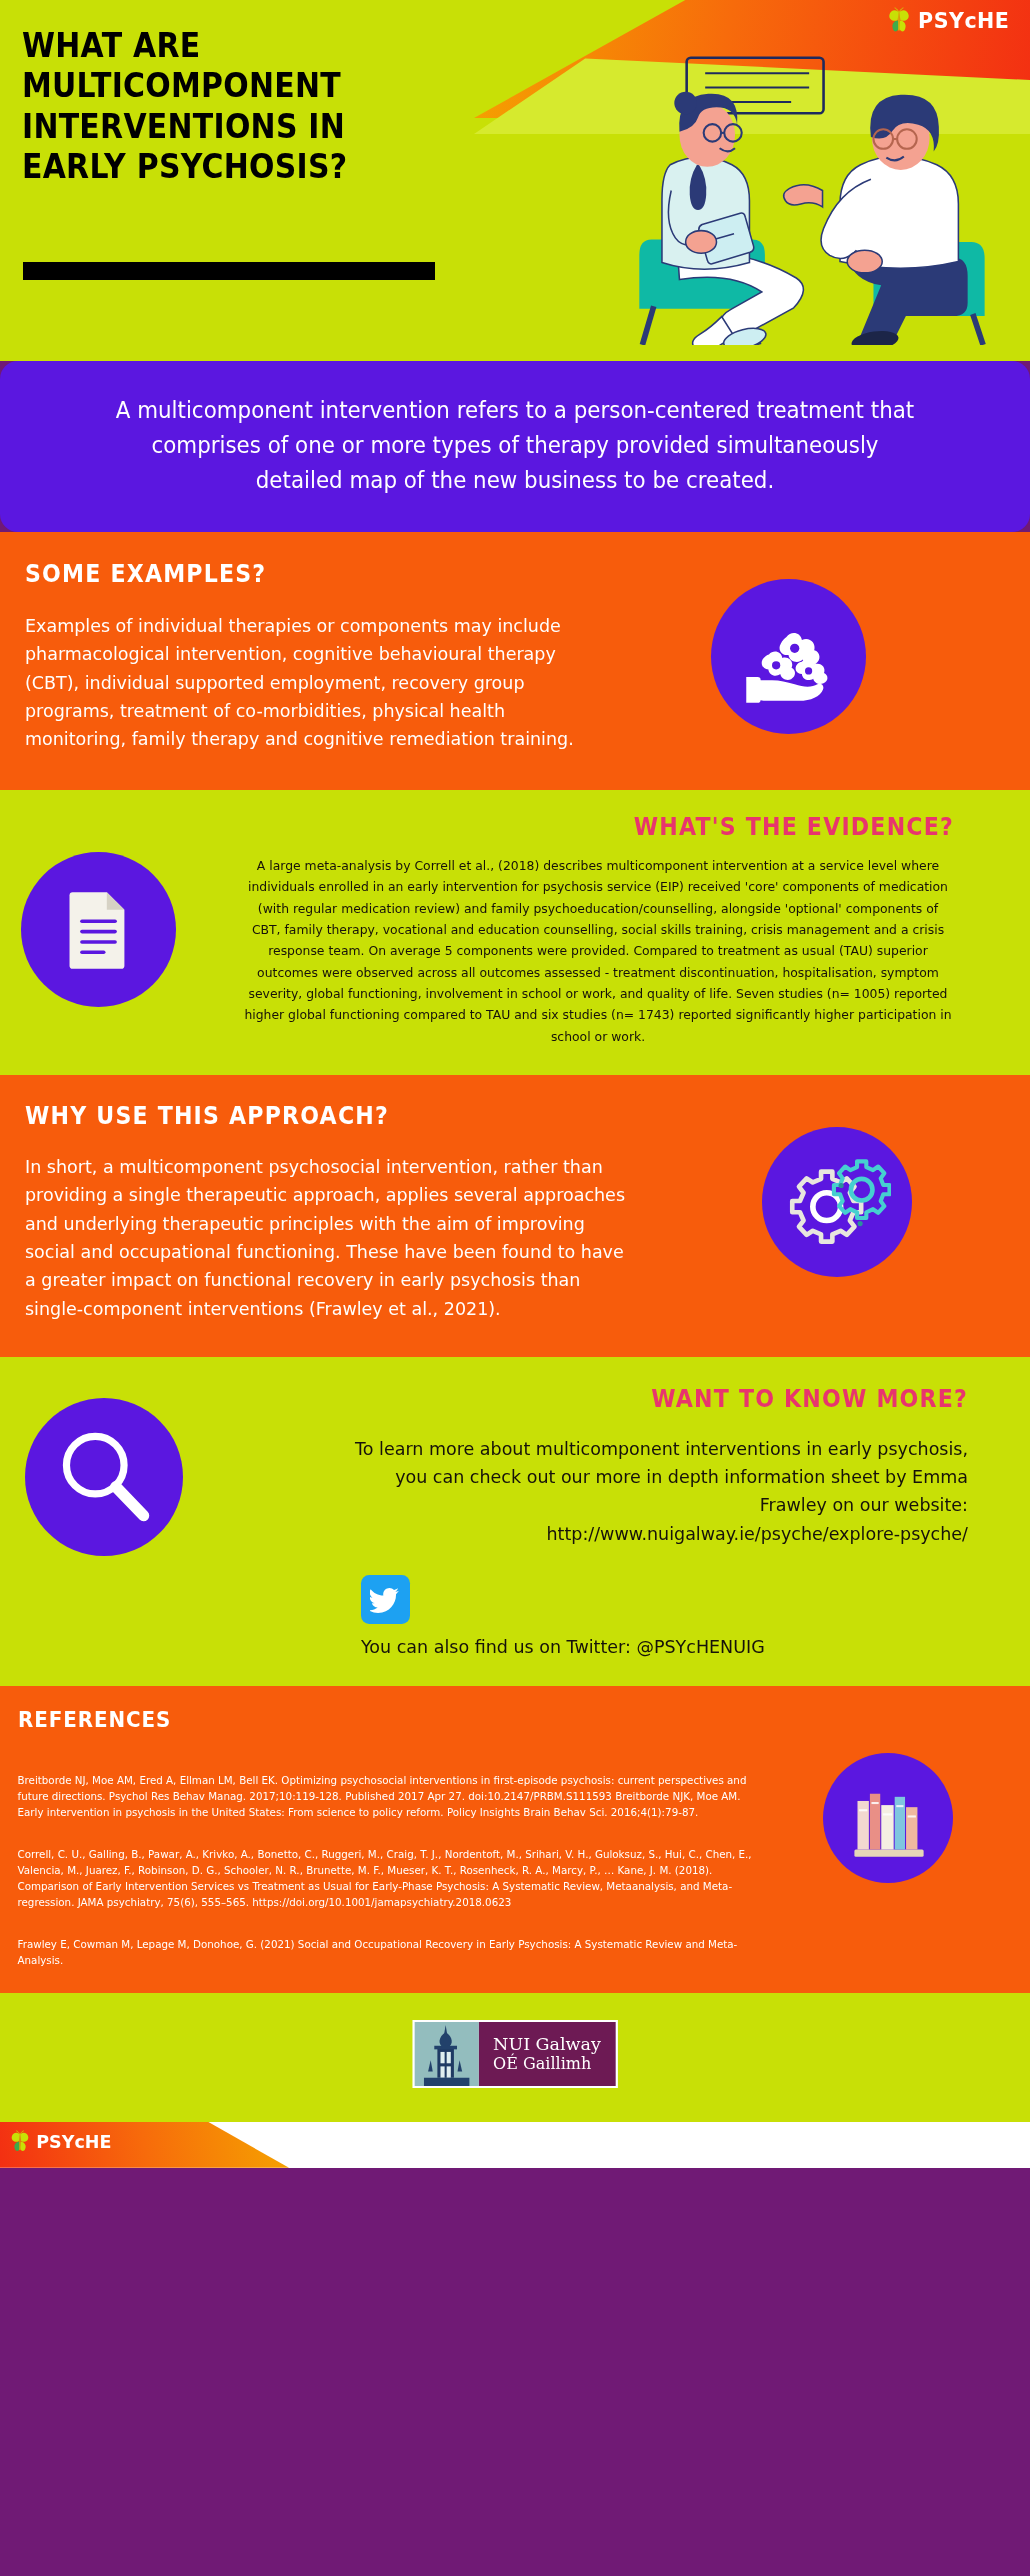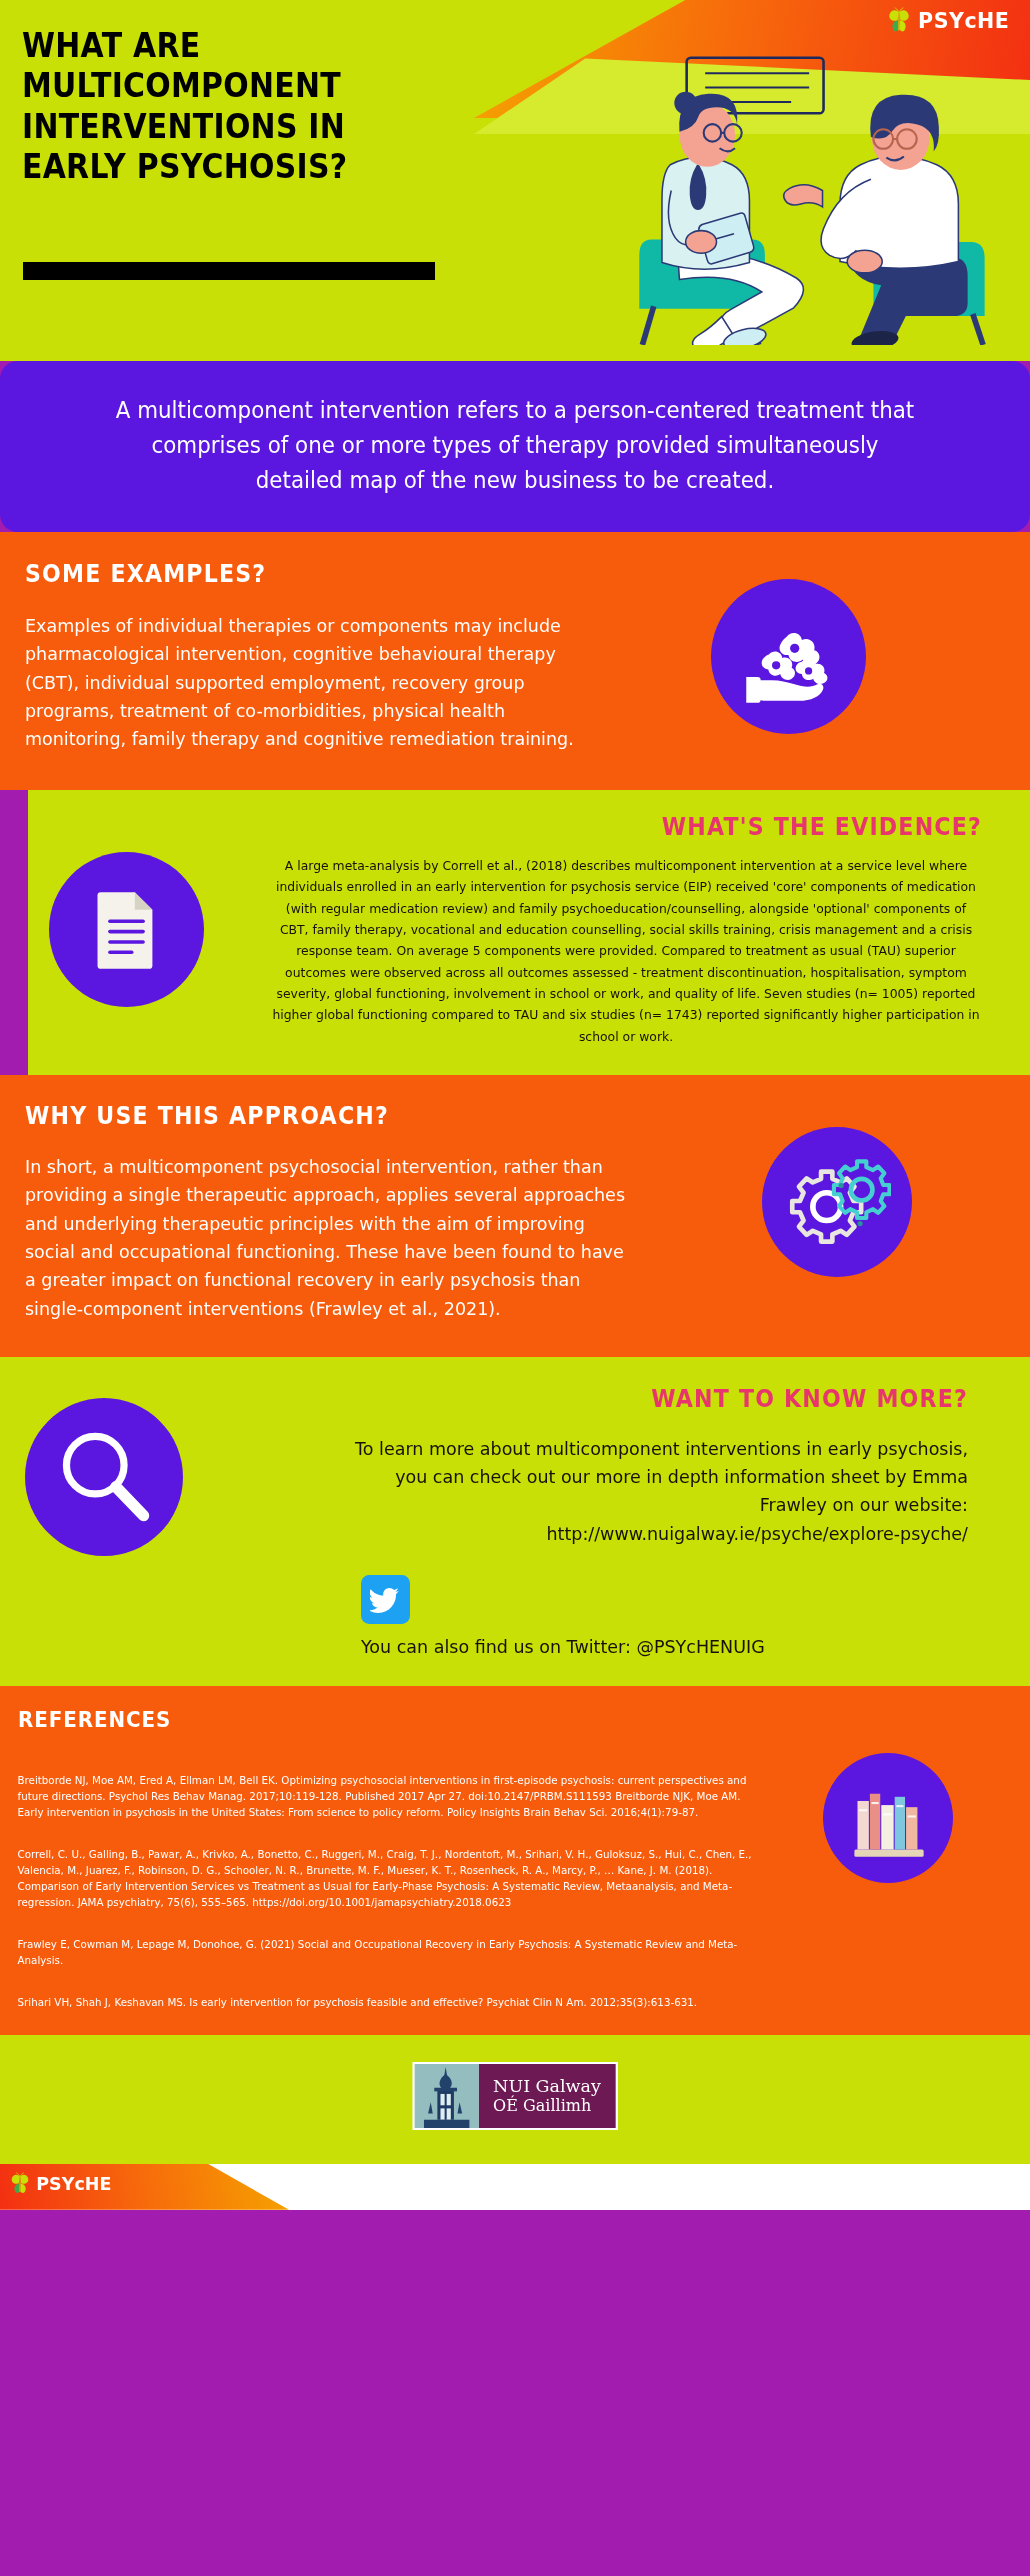--- a/index.html
+++ b/index.html
@@ -8,21 +8,21 @@
   body {
     width: 1030px;
     font-family: "Liberation Sans", sans-serif;
     -webkit-font-smoothing: antialiased;
   }
   .poster {
     width: 1030px;
     height: 2576px;
     position: relative;
     overflow: hidden;
-    background: #a21caf;
+    background: #701a75;
   }
 
   
   .band { position: relative; width: 100%; overflow: hidden; }
   .band.green  { background: #c8e006; }
 
   
   .header {
     height: 361px;
     background: #c8e006;
@@ -131,21 +131,21 @@
   .circle-icon {
     position: absolute;
     border-radius: 50%;
     background: #5b17e0;
     display: flex; align-items: center; justify-content: center;
     z-index: 3;
   }
   #hand-circle { width: 155px; height: 155px; right: 164px; top: 47px; }
 
   
-  .sec-evidence { background: #c8e006; padding: 23px 0 28px 0; min-height: 232px; margin-left: 28px; }
+  .sec-evidence { background: #c8e006; padding: 23px 0 28px 0; min-height: 232px; }
   .sec-evidence .inner { margin-left: 242px; width: 742px; padding-right: 30px; }
   .sec-evidence .h-head { margin-bottom: 14.4px; }
   .sec-evidence .body-txt { font-size: 12.4px; line-height: 1.72; text-align: center; }
   #doc-circle { width: 155px; height: 155px; left: 20.6px; top: 62px; }
 
   
   .sec-why { background: #f75c0c; padding: 27px 0 34px 0; min-height: 227px; }
   .sec-why .inner { padding-left: 25px; width: 629px; }
   .sec-why .h-head { margin-bottom: 23px; }
   #gear-circle { width: 150px; height: 150px; right: 118px; top: 52px; }
@@ -396,21 +396,20 @@
           <rect x="127" y="86" width="16" height="4"></rect>
         </g>
       </svg>
     </div>
     <div class="inner">
       <div class="h-head left h-white">REFERENCES</div>
       <div class="refs-list">
         <div class="ref">Breitborde NJ, Moe AM, Ered A, Ellman LM, Bell EK. Optimizing psychosocial interventions in first-episode psychosis: current perspectives and future directions. Psychol Res Behav Manag. 2017;10:119-128. Published 2017 Apr 27. doi:10.2147/PRBM.S111593 Breitborde NJK, Moe AM. Early intervention in psychosis in the United States: From science to policy reform. Policy Insights Brain Behav Sci. 2016;4(1):79-87.</div>
         <div class="ref">Correll, C. U., Galling, B., Pawar, A., Krivko, A., Bonetto, C., Ruggeri, M., Craig, T. J., Nordentoft, M., Srihari, V. H., Guloksuz, S., Hui, C., Chen, E., Valencia, M., Juarez, F., Robinson, D. G., Schooler, N. R., Brunette, M. F., Mueser, K. T., Rosenheck, R. A., Marcy, P., … Kane, J. M. (2018). Comparison of Early Intervention Services vs Treatment as Usual for Early-Phase Psychosis: A Systematic Review, Metaanalysis, and Meta-regression. JAMA psychiatry, 75(6), 555–565. https://doi.org/10.1001/jamapsychiatry.2018.0623</div>
         <div class="ref">Frawley E, Cowman M, Lepage M, Donohoe, G. (2021) Social and Occupational Recovery in Early Psychosis: A Systematic Review and Meta-Analysis.</div>
-        <div class="ref">Srihari VH, Shah J, Keshavan MS. Is early intervention for psychosis feasible and effective? Psychiat Clin N Am. 2012;35(3):613-631.</div>
       </div>
     </div>
   </section>
 
   <div class="footer-green">
     <div class="nui-logo">
       <div class="nui-crest">
         <svg width="64" height="64" viewBox="0 0 124 124">
           <rect width="124" height="124" fill="#93bdbe"></rect>
           <g fill="#22416b">

